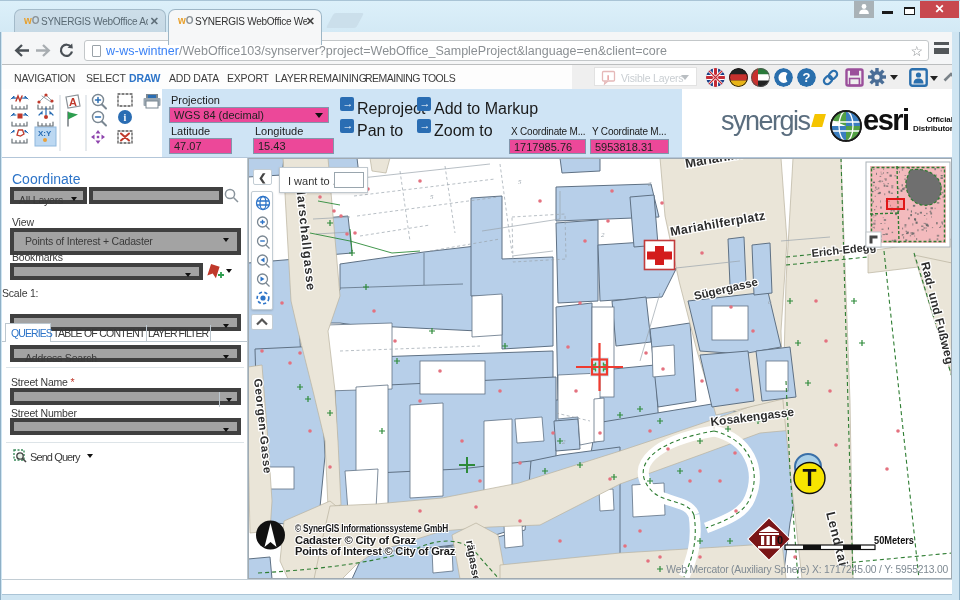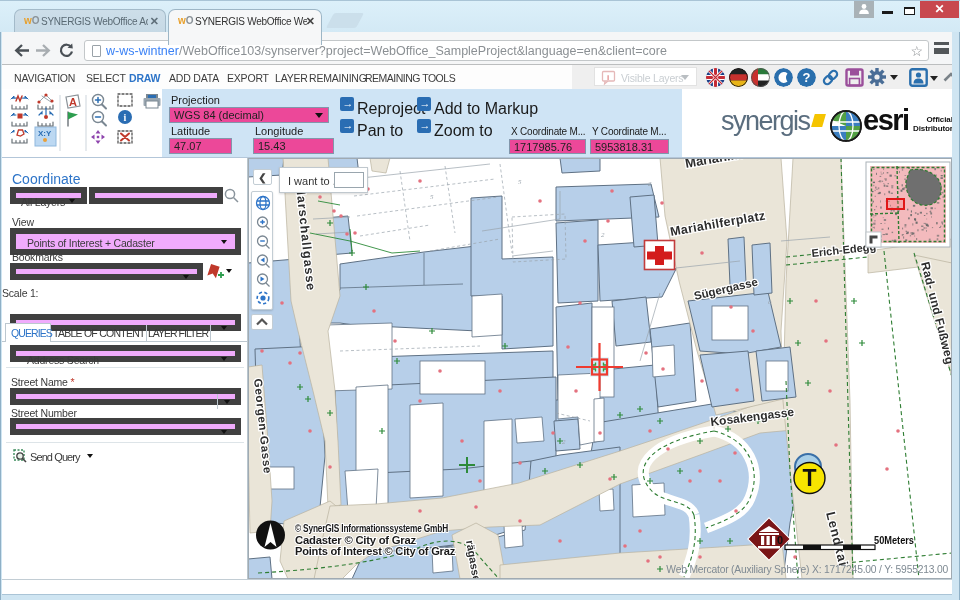--- a/index.html
+++ b/index.html
@@ -51,21 +51,21 @@
 #logoarea { position:absolute; left:680px; top:24px; width:272px; height:69px; background:#fff; border-bottom:1px solid #b3c6d9;text-align:right; }
 .flabel { position:absolute; font-size:11px; color:#1a1a1a; white-space:nowrap; }
 .ffield { position:absolute; background:#ec4899; border:1px solid #8296ab; font-size:11px; color:#222; padding:1px 4px; line-height:12px; }
 .fsel:after { content:""; position:absolute; right:5px; top:5px; border-left:4.5px solid transparent; border-right:4.5px solid transparent; border-top:5px solid #111; }
 .bluebtn { position:absolute; width:14px; height:14px; background:#2a6db3; border-radius:2px; color:#fff; }
 .bluebtn:after { content:"\2192"; position:absolute; left:2.5px; top:0px; font-size:11px; font-weight:bold; }
 .btnlbl { position:absolute; font-size:16px; color:#1a1a1a; white-space:nowrap; }
 
 #sidebar { position:absolute; left:0; top:93px; width:246px; height:421px; background:#fff; border-right:1px solid #b9c6ce; }
 #sidebar .lbl { position:absolute; font-size:10.5px; color:#3a3a3a; white-space:nowrap; letter-spacing:-0.2px; }
-.sfield { position:absolute; background:#f0abfc; border:6px solid #404040; }
+.sfield { position:absolute; background:#a3a3a3; border:4px solid #404040; }
 .sarrow { position:absolute; width:0; height:0; border-left:3.8px solid transparent; border-right:3.8px solid transparent; border-top:4.6px solid #111; }
 #botwhite { position:absolute; left:2px; top:578px; width:952px; height:15px; background:#fff; border-top:1px solid #c2cdd4; }
 #botblue { position:absolute; left:0px; top:593px; width:960px; height:7px; background:#cfe5f2; border-top:1px solid #aac4d6; }
 
 #bleft { position:absolute; left:0; top:31px; width:2px; height:569px; background:#cfe5f2; border-left:1px solid #8fb0c6; }
 #bright { position:absolute; left:952px; top:31px; width:8px; height:569px; background:#cfe5f2; border-right:1px solid #8fb0c6; }
 
 #map { position:absolute; left:246px; top:93px; width:704px; height:421px; background:#fff; overflow:hidden; }
 </style>
 </head>

